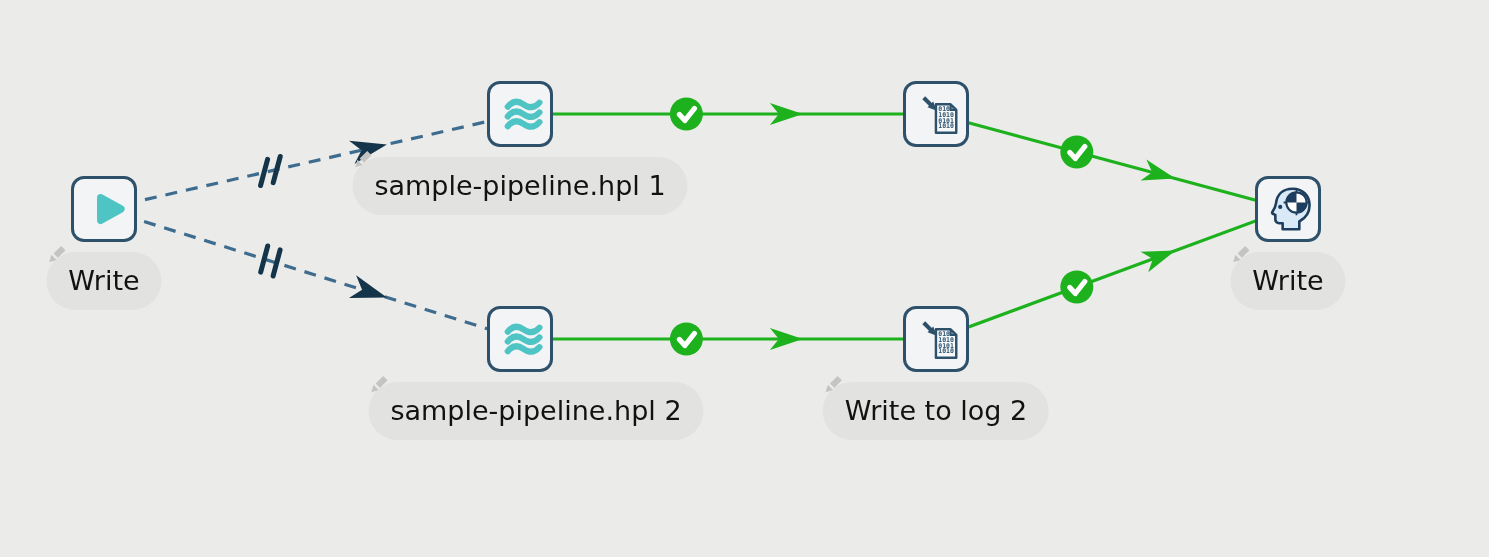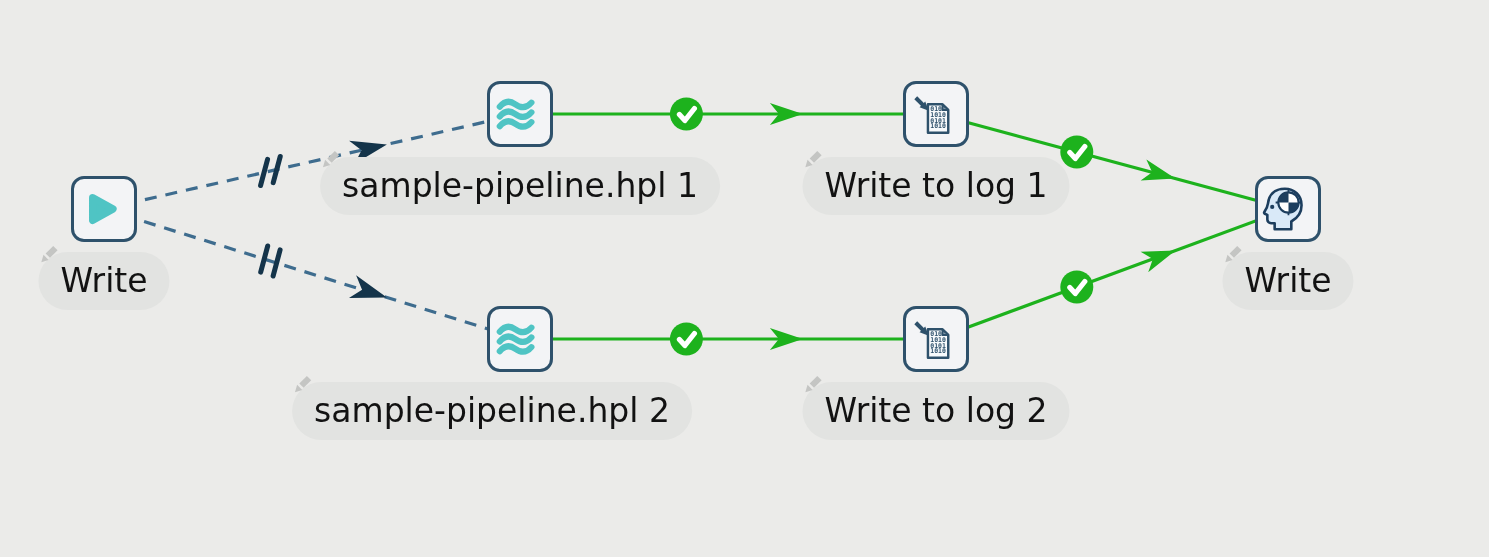--- a/index.html
+++ b/index.html
@@ -12,27 +12,27 @@
     position:relative; width:1489px; height:557px; overflow:hidden;
     background:var(--canvas-bg);
     font-family:"DejaVu Sans","Liberation Sans",sans-serif;
   }
   #edges{position:absolute;left:0;top:0;z-index:1;}
   #nodes{position:absolute;left:0;top:0;width:100%;height:100%;z-index:2;}
   .node{
     position:absolute; width:66px; height:66px;
     border:3.2px solid var(--node-border); border-radius:13px;
     background:var(--node-fill);
-    display:flex; align-items:center; justify-content:flex-start;
+    display:flex; align-items:center; justify-content:flex-end;
   }
   .node svg{display:block;width:52px;height:52px;}
   .node-label{
     position:absolute; height:58px; line-height:58px; padding:0 22px;
     border-radius:29px; background:var(--label-bg); color:var(--label-text);
-    font-size:33px; white-space:nowrap; transform:translateX(-50%);
+    font-size:27px; white-space:nowrap; transform:translateX(-50%);
   }
   .pencil{position:absolute; left:-2px; top:-11px; width:26px; height:26px;}
 </style>
 </head>
 <body>
 
 <div class="canvas">
   <svg id="edges" width="1489" height="557">
       <g>
         <line x1="104" y1="209" x2="520" y2="114" stroke="#3e6c8e" stroke-width="3.2" stroke-dasharray="12 9"></line>
@@ -109,34 +109,29 @@
       <path d="M28 28 L16.7 23.7 L23.7 16.7 Z" fill="#2e516b"></path>
       <path d="M27 20 L45 20 L52 27 L52 55 L27 55 Z" fill="#f7fafc" stroke="#2e516b" stroke-width="3" stroke-linejoin="round"></path>
       <path d="M45 20 L45 27 L52 27" fill="none" stroke="#2e516b" stroke-width="2.5"></path>
 
         <text x="39.5" y="28.5" text-anchor="middle" font-size="8" font-weight="bold" font-family="DejaVu Sans Mono, monospace" fill="#2e516b">0101</text>
         <text x="39.5" y="35.5" text-anchor="middle" font-size="8" font-weight="bold" font-family="DejaVu Sans Mono, monospace" fill="#2e516b">1010</text>
         <text x="39.5" y="42.5" text-anchor="middle" font-size="8" font-weight="bold" font-family="DejaVu Sans Mono, monospace" fill="#2e516b">0101</text>
         <text x="39.5" y="49.5" text-anchor="middle" font-size="8" font-weight="bold" font-family="DejaVu Sans Mono, monospace" fill="#2e516b">1010</text>
     </svg>
       </div>
-      <div class="node-label" style="left: 936px; top: 157px;">
-    <svg class="pencil" viewBox="0 0 24 24">
-      <path d="M8.5 11.5 L15.5 4.5 L19.5 8.5 L12.5 15.5 Z" fill="#c4c5c3"></path>
-      <path d="M4.5 19.5 L6.5 12.8 L11.2 17.5 Z" fill="#c4c5c3"></path>
-    </svg><span>Write to log 1</span></div>
       <div class="node" style="left: 487px; top: 306px;">
     <svg viewBox="0 0 64 64">
 
         <path d="M12 23 C 18 16, 24 15, 31 20 C 38 25, 45 25, 51 18" fill="none" stroke="#4fc4c4" stroke-width="7.5" stroke-linecap="round"></path>
         <path d="M12 35 C 18 28, 24 27, 31 32 C 38 37, 45 37, 51 30" fill="none" stroke="#4fc4c4" stroke-width="7.5" stroke-linecap="round"></path>
         <path d="M12 47 C 18 40, 24 39, 31 44 C 38 49, 45 49, 51 42" fill="none" stroke="#4fc4c4" stroke-width="7.5" stroke-linecap="round"></path>
     </svg>
       </div>
-      <div class="node-label" style="left: 492px; top: 382px;">
+      <div class="node-label" style="left: 536px; top: 382px;">
     <svg class="pencil" viewBox="0 0 24 24">
       <path d="M8.5 11.5 L15.5 4.5 L19.5 8.5 L12.5 15.5 Z" fill="#c4c5c3"></path>
       <path d="M4.5 19.5 L6.5 12.8 L11.2 17.5 Z" fill="#c4c5c3"></path>
     </svg><span>sample-pipeline.hpl 2</span></div>
       <div class="node" style="left: 903px; top: 306px;">
     <svg viewBox="0 0 64 64">
       <path d="M12 12 L22 22" stroke="#2e516b" stroke-width="5"></path>
       <path d="M28 28 L16.7 23.7 L23.7 16.7 Z" fill="#2e516b"></path>
       <path d="M27 20 L45 20 L52 27 L52 55 L27 55 Z" fill="#f7fafc" stroke="#2e516b" stroke-width="3" stroke-linejoin="round"></path>
       <path d="M45 20 L45 27 L52 27" fill="none" stroke="#2e516b" stroke-width="2.5"></path>

